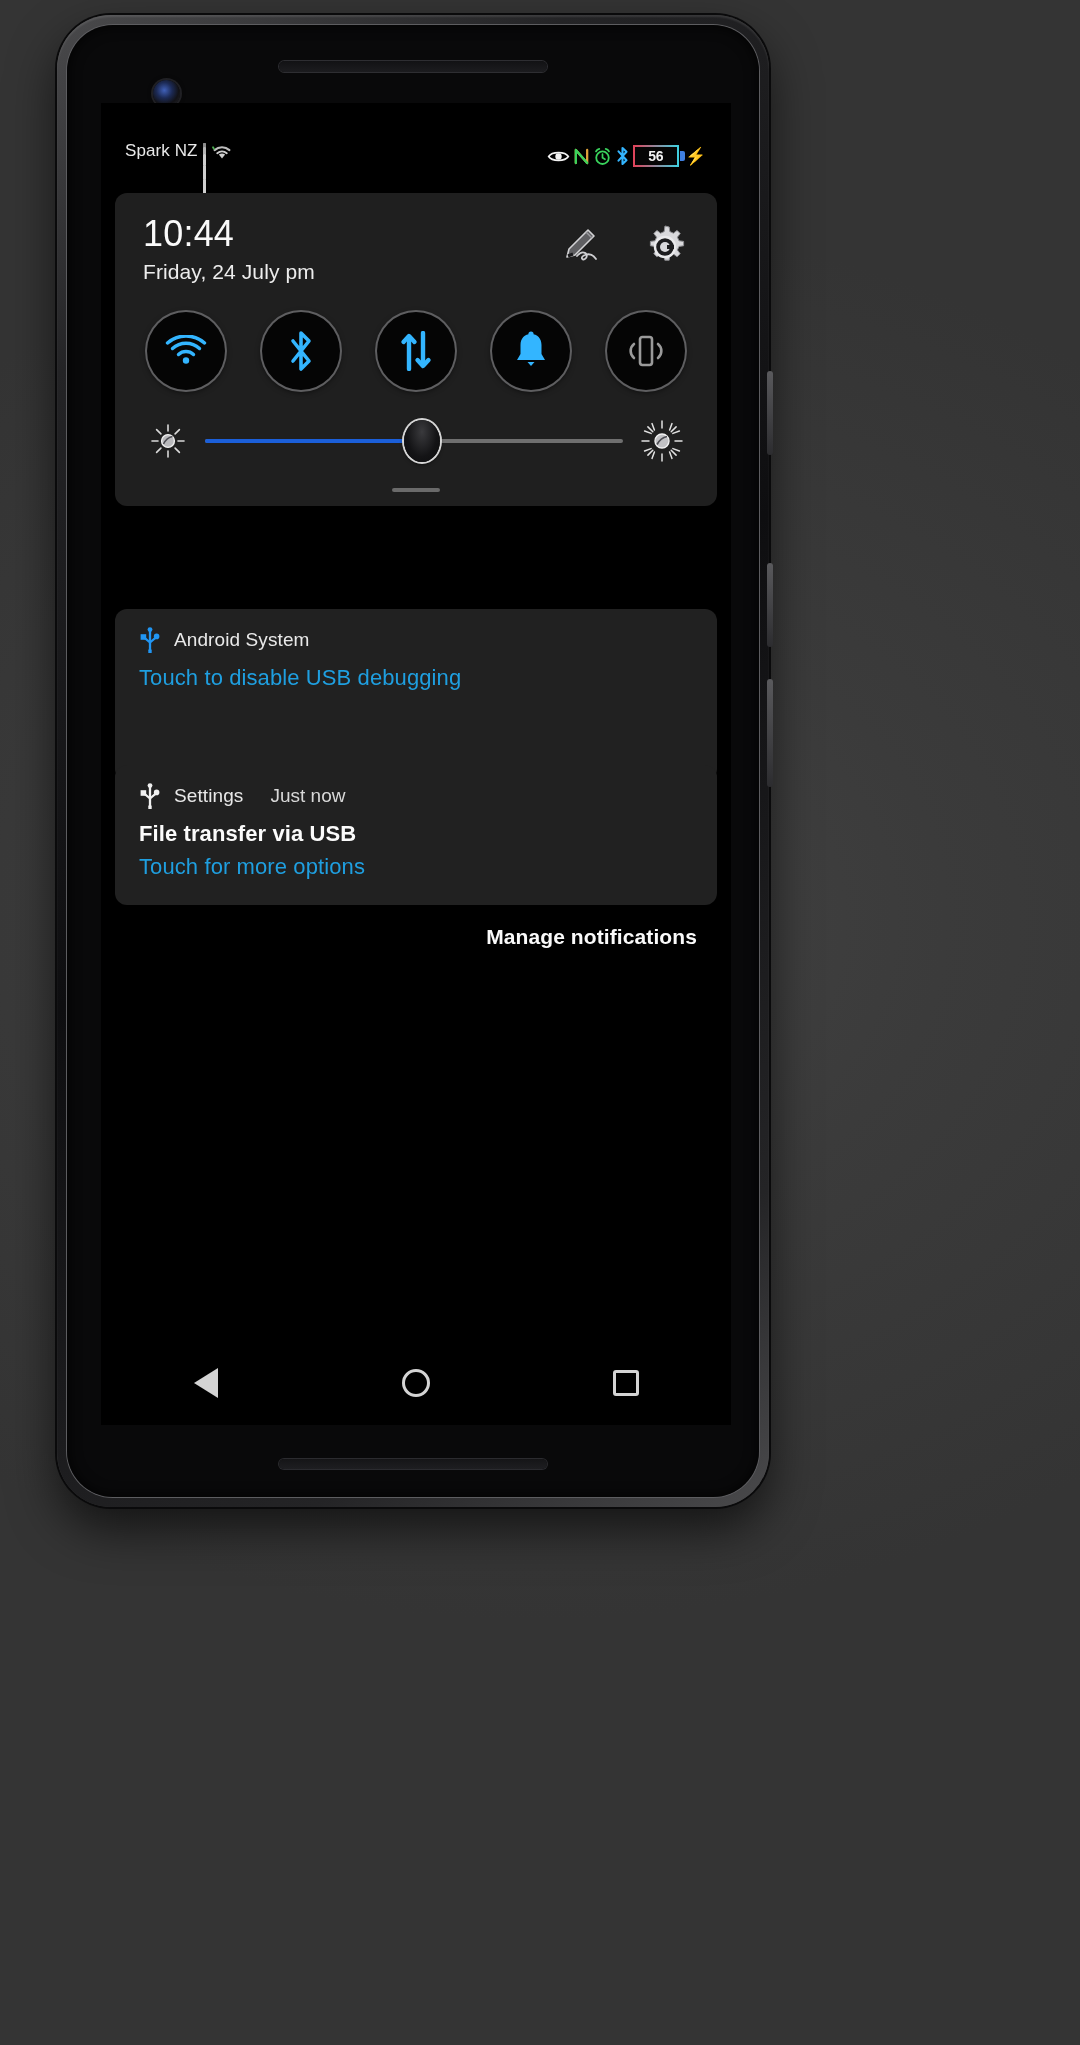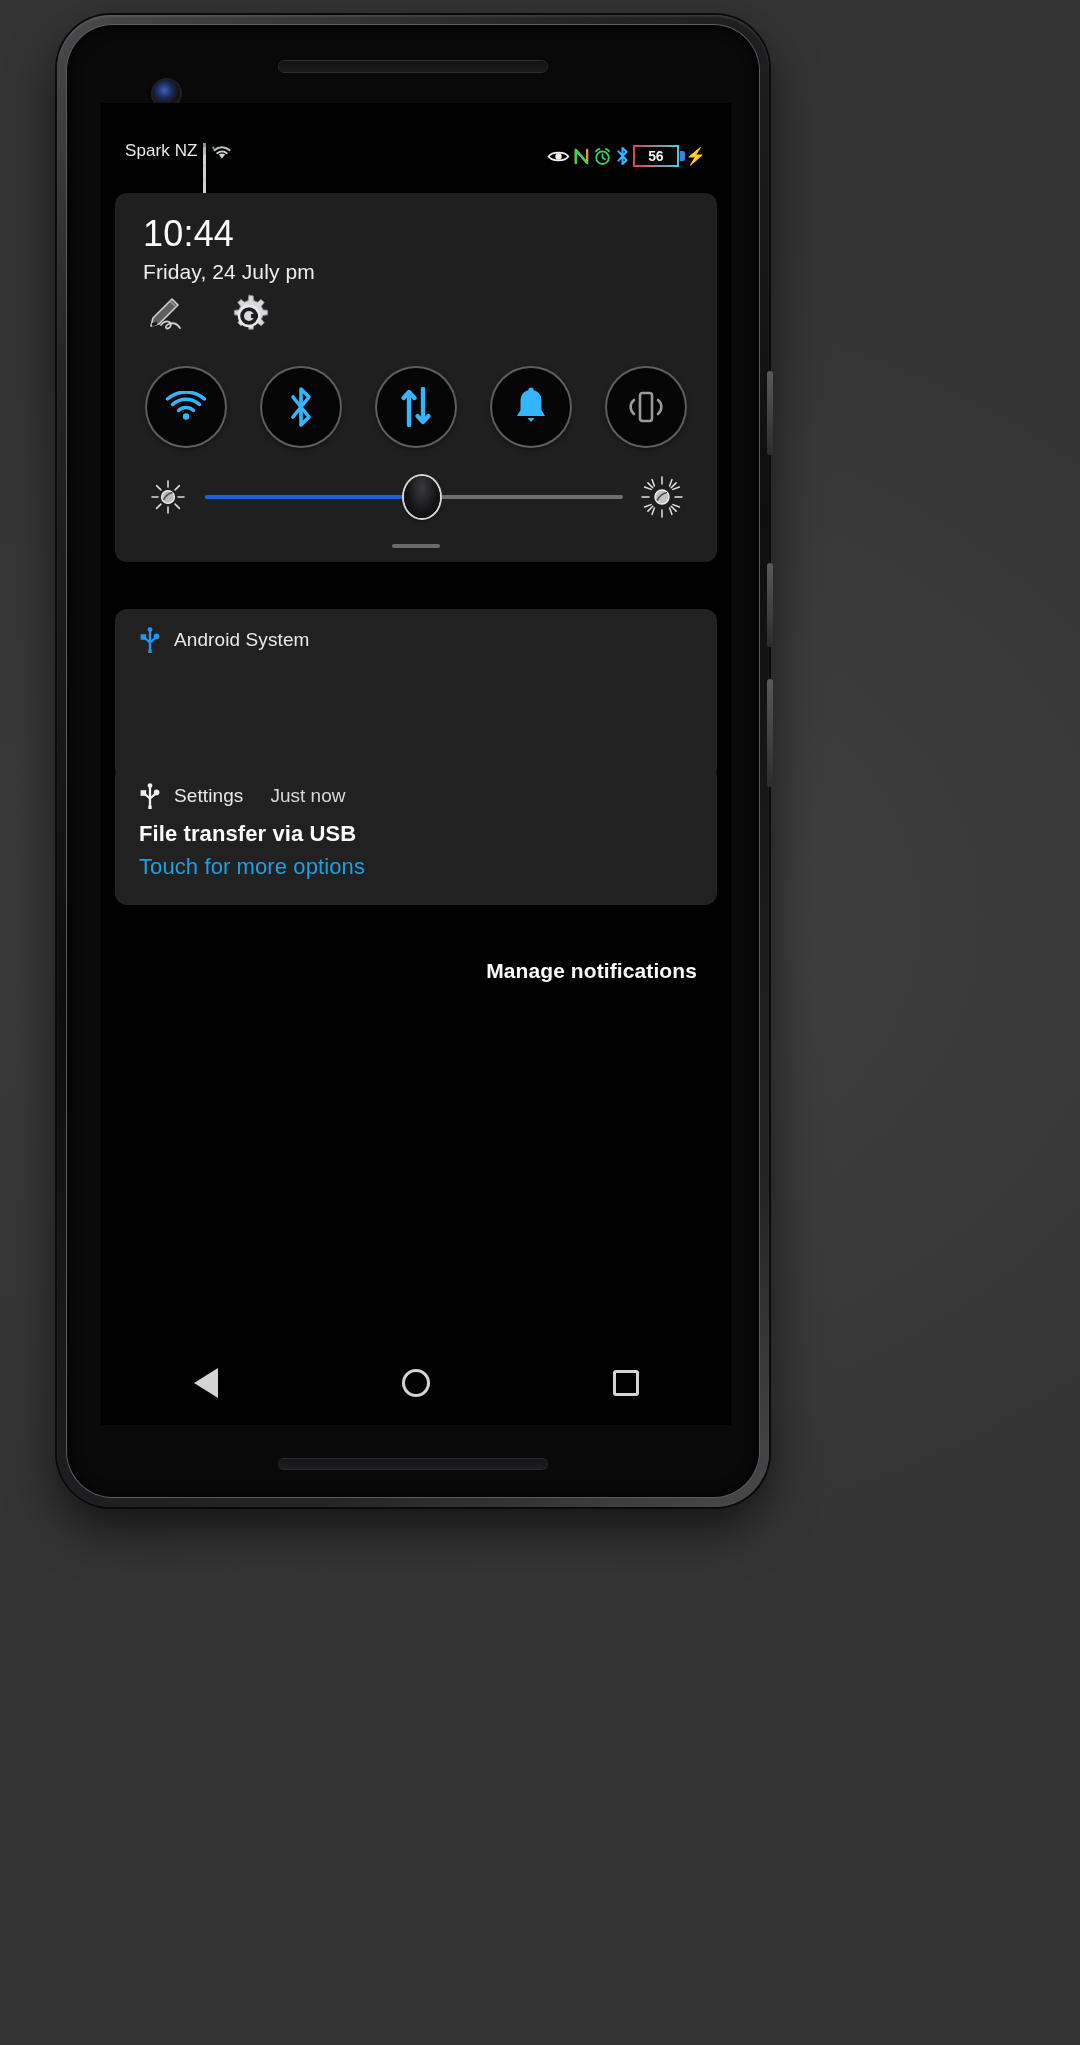--- a/index.html
+++ b/index.html
@@ -138,21 +138,20 @@
     left: 14px; top: 90px;
     width: 602px;
     background: #1f1f1f;
     border-radius: 12px;
     padding: 22px 0 0 0;
   }
   #qs-header {
     display: flex; align-items: flex-start;
     justify-content: space-between;
     padding: 0 28px 0 28px;
-    flex-direction: column;
   }
   #qs-clock { font-size: 36px; color: #fafafa; line-height: 1.05; font-weight: 400; letter-spacing: .2px;}
   #qs-date  { font-size: 21px; color: #ededed; margin-top: 7px; letter-spacing: .1px;}
   #qs-header-icons { display: flex; align-items: center; gap: 36px; padding-top: 8px; }
 
   
   #qs-tiles {
     display: flex; justify-content: space-between;
     padding: 28px 32px 0 32px;
   }
@@ -206,21 +205,21 @@
     display: flex; align-items: center; gap: 13px;
     margin-bottom: 12px;
   }
   .notif-app { font-size: 19px; letter-spacing: .1px; }
   .notif-time { font-size: 19px; color: #d8d8d8; margin-left: 14px; }
   .notif-title { font-size: 22px; font-weight: 700; color: #fbfbfb; letter-spacing: .1px; }
   .notif-sub   { font-size: 22px; color: #1f9fe0; margin-top: 7px; letter-spacing: .1px; }
 
   #manage-row {
     position: absolute;
-    left: 14px; top: 856px; width: 602px;
+    left: 14px; top: 822px; width: 602px;
     text-align: right;
     padding-right: 20px;
   }
   #manage-label { font-size: 21px; font-weight: 700; color: #fafafa; letter-spacing: .1px; }
 
   
   #navbar {
     position: absolute;
     left: 0; bottom: 0; width: 100%; height: 84px;
     display: flex; align-items: center; justify-content: space-around;
@@ -475,20 +474,21 @@
                 <path d="M11 2.6 L11 23.4" stroke="#2196f3" stroke-width="2.3" stroke-linecap="round"></path>
                 <path d="M11 23.4 L11 25.6" stroke="#2196f3" stroke-width="3.4" stroke-linecap="round"></path>
                 <path d="M4.4 9.8 L11 15.5 L17.6 9.8" fill="none" stroke="#2196f3" stroke-width="2.2" stroke-linecap="round" stroke-linejoin="round"></path>
                 <rect x="1.6" y="7.2" width="5.6" height="5.6" fill="#2196f3"></rect>
                 <circle cx="17.6" cy="9.4" r="2.8" fill="#2196f3"></circle>
               </svg>
             </span>
             <span class="notif-app" style="color:#e9e9e9">Android System</span>
             <span class="notif-time"></span>
           </div>
+          <div class="notif-sub">Touch to disable USB debugging</div>
         </div>
 
         <div class="notif" id="notif-2">
           <div class="notif-head">
             <span class="ic">
               <svg width="22" height="26" viewBox="0 0 22 26">
                 <circle cx="11" cy="2.6" r="2.4" fill="#f0f0f0"></circle>
                 <path d="M11 2.6 L11 23.4" stroke="#f0f0f0" stroke-width="2.3" stroke-linecap="round"></path>
                 <path d="M11 23.4 L11 25.6" stroke="#f0f0f0" stroke-width="3.4" stroke-linecap="round"></path>
                 <path d="M4.4 9.8 L11 15.5 L17.6 9.8" fill="none" stroke="#f0f0f0" stroke-width="2.2" stroke-linecap="round" stroke-linejoin="round"></path>

